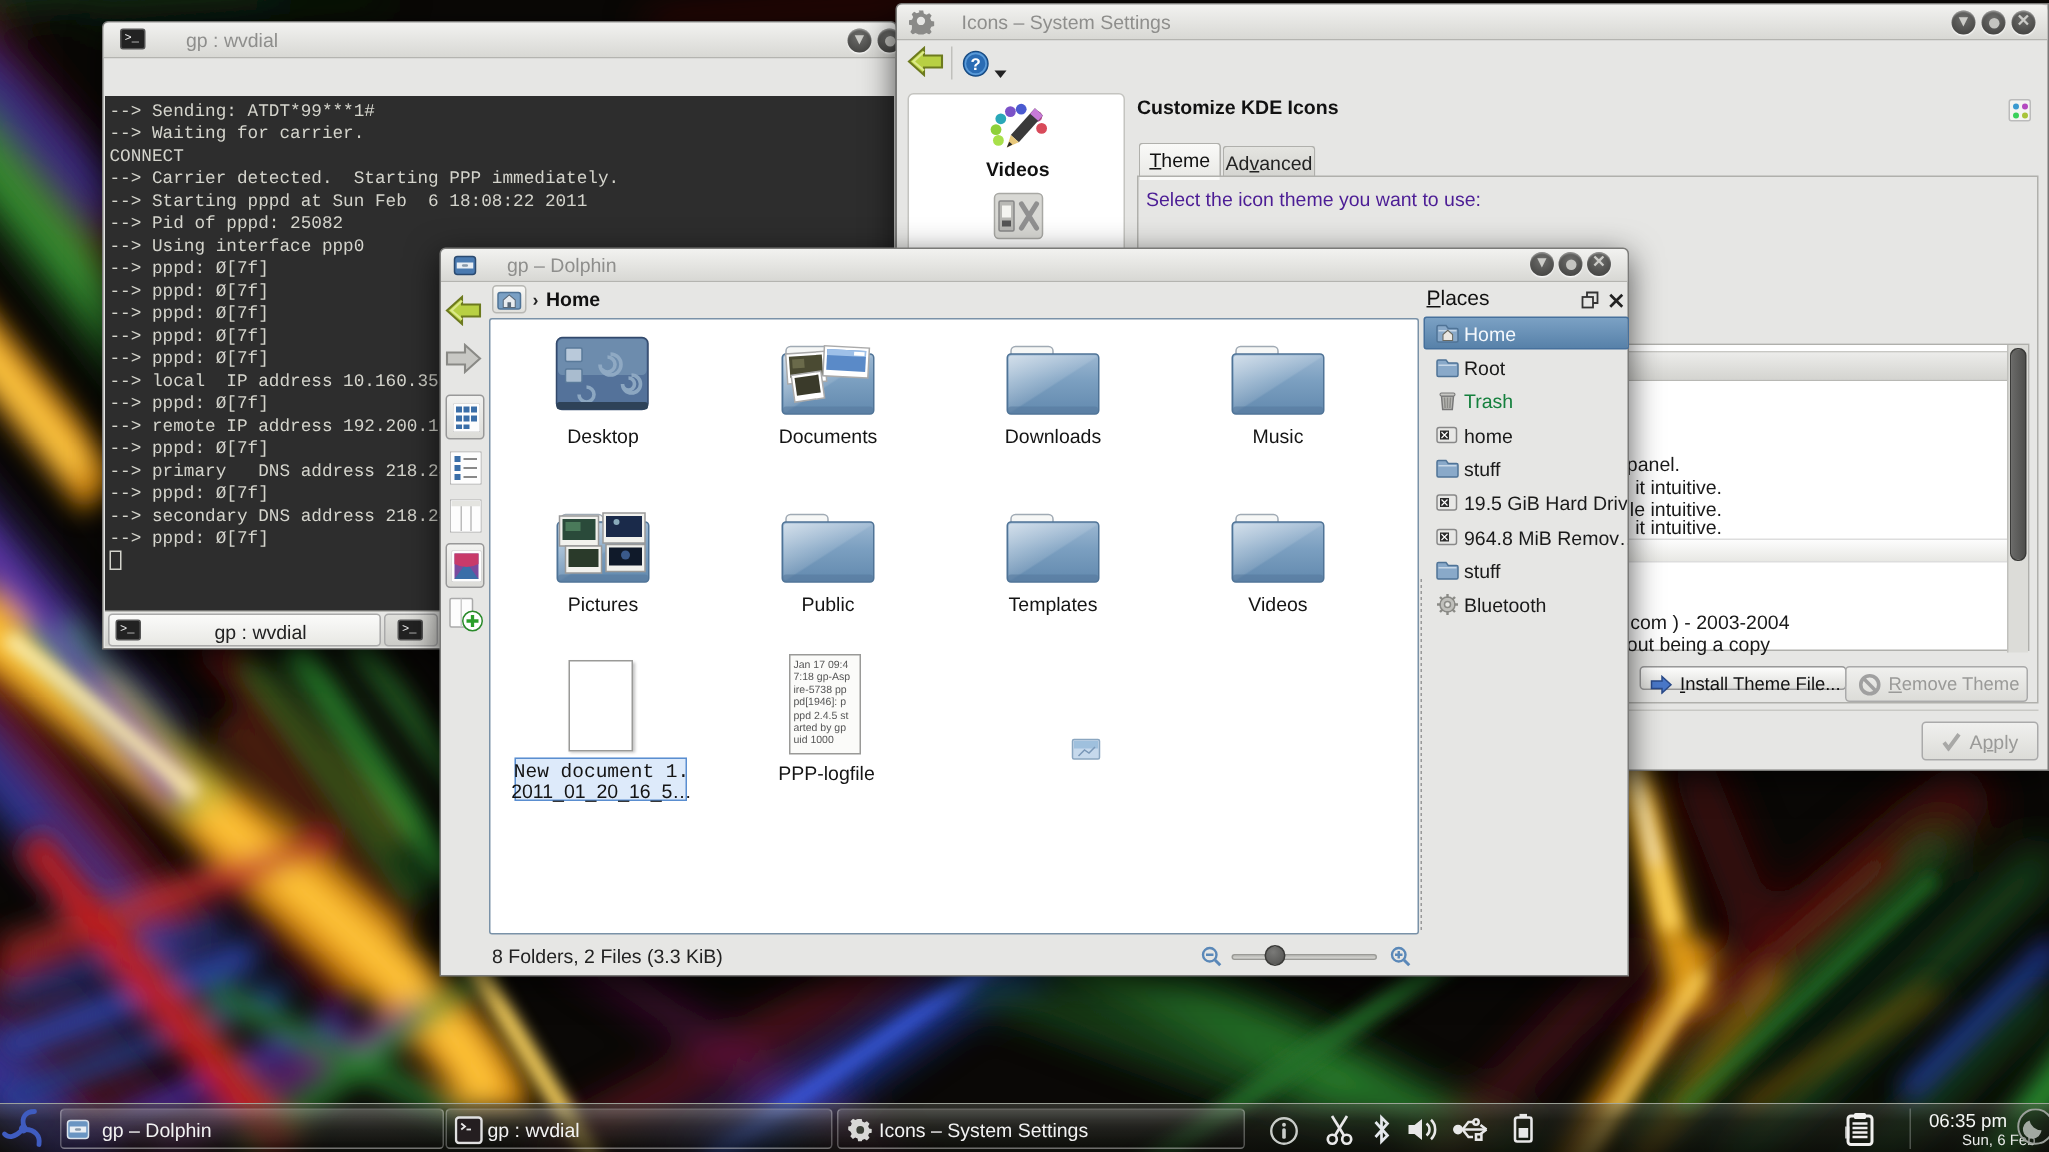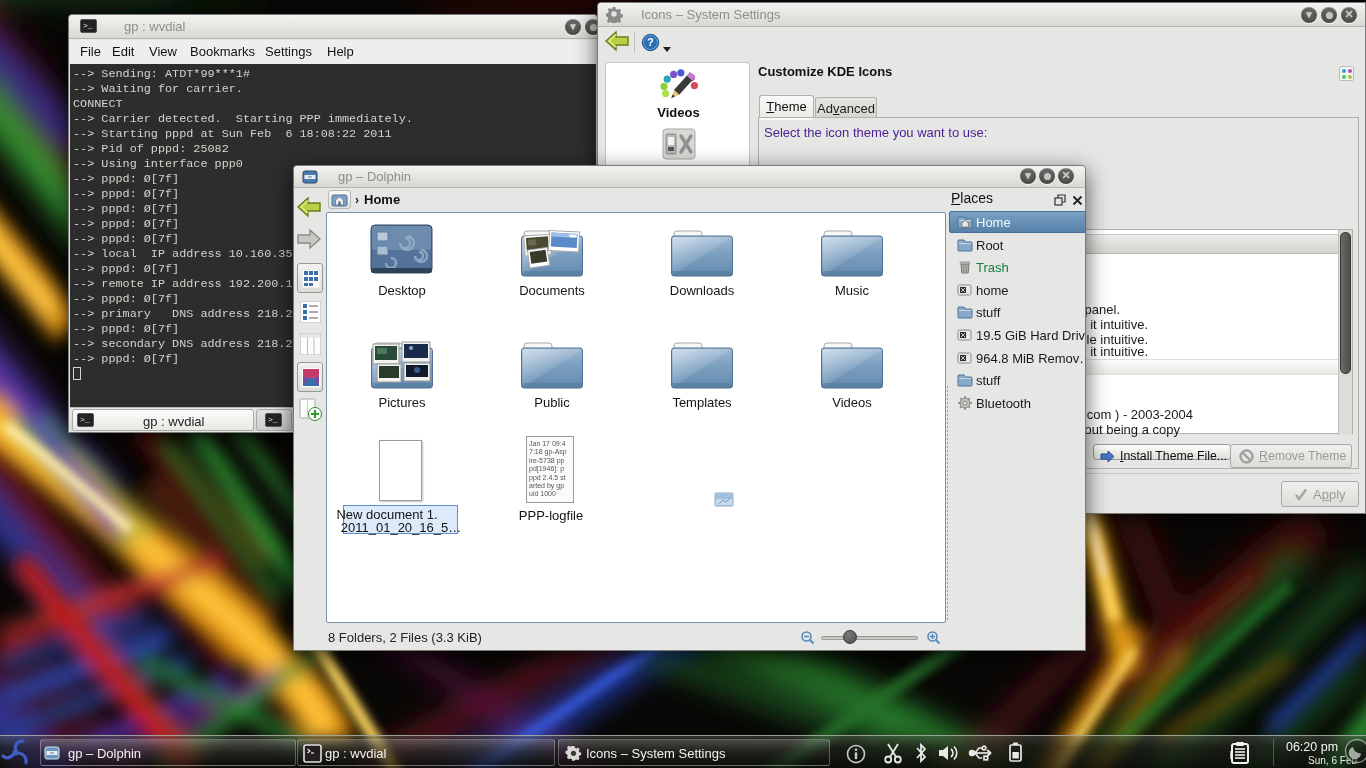--- a/index.html
+++ b/index.html
@@ -136,28 +136,20 @@
  <div class="tbar">
   <span class="termico" style="position:absolute;left:11px;top:4px;">&gt;_</span>
   <div class="ttxt" style="left:55px;">gp : wvdial</div>
   <div class="wbtn" style="right:16px;">
         <span>▾</span>
       </div>
   <div class="wbtn" style="right:-4px;">
         <span style="position:absolute;left:4.5px;top:4.5px;width:7px;height:7px;border-radius:50%;background:#c4c4c0;"></span>
       </div>
  </div>
- <div class="menub">
-      <span style="left:10px;">File</span>
-      <span style="left:42px;">Edit</span>
-      <span style="left:79px;">View</span>
-      <span style="left:120px;">Bookmarks</span>
-      <span style="left:195px;">Settings</span>
-      <span style="left:257px;">Help</span>
-    </div>
  <div id="tcontent">--&gt; Sending: ATDT*99***1#
 --&gt; Waiting for carrier.
 CONNECT
 --&gt; Carrier detected.  Starting PPP immediately.
 --&gt; Starting pppd at Sun Feb  6 18:08:22 2011
 --&gt; Pid of pppd: 25082
 --&gt; Using interface ppp0
 --&gt; pppd: Ø[7f]
 --&gt; pppd: Ø[7f]
 --&gt; pppd: Ø[7f]
@@ -481,21 +473,21 @@
       <use href="#folder64" x="1" y="2"></use>
     </svg>
  <div class="abs lbl1" style="left:343px;top:229px;width:130px;">Templates</div>
  <svg class="abs" style="left:525px;top:169px;" width="66" height="54" viewBox="0 0 66 54">
       <use href="#folder64" x="1" y="2"></use>
     </svg>
  <div class="abs lbl1" style="left:493px;top:229px;width:130px;">Videos</div>
  
  <div class="abs" style="left:85px;top:274px;width:43px;height:61px;background:#fff;border:1px solid #9a9a98;box-shadow:1px 1px 2px rgba(0,0,0,.25);"></div>
  <div class="abs" style="left:49px;top:339px;width:115px;height:29px;background:#ddeafa;border:1px solid #639;border:1px solid #5a8ed0;"></div>
- <div class="abs lbl1" style="left:28px;top:341px;width:130px;">New document 1.</div>
+ <div class="abs lbl1" style="left:42px;top:341px;width:130px;font-family:Liberation Mono, monospace;">New document 1.</div>
  <div class="abs lbl1" style="left:42px;top:354px;width:130px;">2011_01_20_16_5…</div>
  <div class="abs" style="left:232px;top:270px;width:48px;height:67px;background:#fbfbf9;border:1px solid #9a9a98;font-size:7px;line-height:8.4px;color:#555;padding:3px 2px;font-family:'Liberation Sans',sans-serif;">Jan 17 09:4 7:18 gp-Asp ire-5738 pp pd[1946]: p ppd 2.4.5 st arted by gp uid 1000</div>
  <div class="abs lbl1" style="left:192px;top:342px;width:130px;">PPP-logfile</div>
  <svg class="abs" style="left:420px;top:326px;" width="20" height="15" viewBox="0 0 20 15">
       <rect x="1" y="1" width="18" height="13" rx="1" fill="#c6d9ec" stroke="#8aa6c0"></rect>
       <rect x="2" y="2" width="16" height="5" fill="#9fc0dd"></rect>
       <path d="M5 12 l4-4 3 2 4-4" stroke="#7a98b8" fill="none"></path>
     </svg>
  
  <div class="abs" style="left:657px;top:24px;font-size:14px;color:#111;"><span style="text-decoration:underline;">P</span>laces</div>
@@ -680,19 +672,19 @@
       <rect x="7" y="1" width="8" height="4" rx="1" fill="#f0f0ee"></rect>
       <g stroke="#f0f0ee" stroke-width="1.6">
         <line x1="6" y1="8" x2="16" y2="8"></line>
         <line x1="6" y1="11" x2="16" y2="11"></line>
         <line x1="6" y1="14" x2="16" y2="14"></line>
         <line x1="6" y1="17" x2="16" y2="17"></line>
       </g>
       <path d="M1 10 h3 v8 h-3 z" fill="#f0f0ee" opacity=".7"></path>
     </svg>
     <div style="position:absolute;left:1273px;top:3px;width:1px;height:27px;background:rgba(255,255,255,.25);"></div>
-    <div style="position:absolute;left:1267px;top:4px;width:90px;text-align:center;font-size:12.5px;color:#f4f6f4;">06:20 pm</div>
+    <div style="position:absolute;left:1267px;top:4px;width:90px;text-align:center;font-size:12.5px;color:#f4f6f4;">06:35 pm</div>
  <div style="position:absolute;left:1267px;top:19px;width:90px;text-align:right;font-size:10px;color:#e8eae8;">Sun, 6 Feb</div>
  <svg style="position:absolute;left:1340px;top:3px;" width="26" height="28" viewBox="0 0 26 28">
       <circle cx="17" cy="12" r="11.5" fill="rgba(20,22,18,.4)" stroke="#9aa09a" stroke-width="1.3"></circle>
       <path d="M13 8 a6.2 6.2 0 1 0 8 6.5 a8 8 0 0 1 -8 -6.5 z" fill="#aab0aa" opacity=".95"></path>
     </svg>
 </div>
 
 </body></html>

